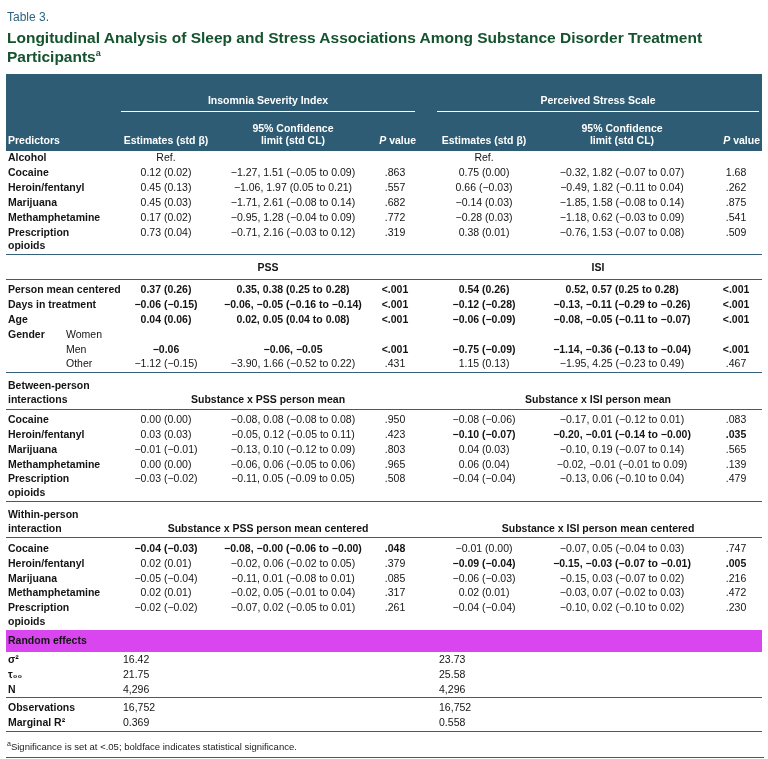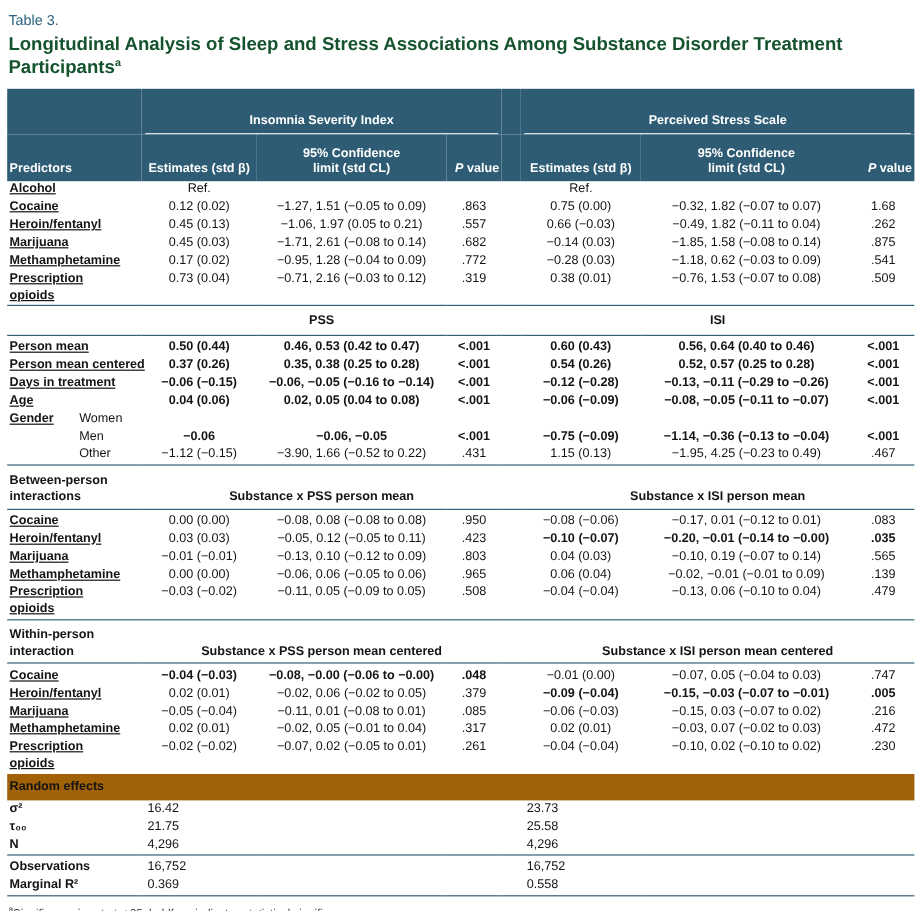--- a/index.html
+++ b/index.html
@@ -23,32 +23,32 @@
                           border-bottom:1px solid #fff; margin:0 3px; }
   thead .h2 { padding-bottom:5px; height:34px; }
   thead .h-pred { text-align:left; padding-left:2px; }
   thead .h-est, thead .h-ci { text-align:center; }
   thead .h-p { text-align:right; padding-right:2px; }
   thead .h-p em { font-style:italic; }
 
   tbody td { font-size:10.5px; line-height:1.32; padding:0.5px 2px; vertical-align:top; }
   td.lab { padding-left:2px; }
   .lab { display:flex; }
-  .lab .main { font-weight:bold; width:58px; flex:none;text-decoration:underline; }
+  .lab .main { font-weight:bold; width:58px; flex:none; }
   .lab .main.wide { width:auto; }
   .lab .sub { flex:1; }
   td.est, td.ci { text-align:center; }
   td.p { text-align:center; padding-right:2px; }
   td.b { font-weight:bold; }
 
   tr.rule td { border-top:1px solid #35607a; height:3px; padding:0; }
   tr.grouphead td { font-weight:bold; text-align:center; padding:3.5px 0; }
   tr.secthead td { font-weight:bold; vertical-align:bottom; padding:3px 2px 2px 2px; }
   tr.secthead td.sh { text-align:center; }
-  tr.band td { background:#a16207; font-weight:bold; padding:4.5px 2px; }
+  tr.band td { background:#d946ef; font-weight:bold; padding:4.5px 2px; }
   tr.wide td.wv { text-align:left; padding-left:5px;margin-left:16px; }
   tr.wide td.wl { font-weight:bold; padding-left:2px; }
 
   .footnote { width:756px; font-size:9.5px; color:#222; padding:5px 1px 5px 1px;
               border-bottom:1px solid #35607a; }
   .footnote sup { font-size:7px; }
 </style>
 </head>
 <body>
 
@@ -169,32 +169,20 @@
           <td></td>
           <td class="sh" colspan="3">PSS</td>
           <td></td>
           <td class="sh" colspan="3">ISI</td>
         </tr>
         <tr class="rule">
           <td colspan="8"></td>
         </tr>
         <tr>
           <td class="lab">
-            <span class="main wide">Person mean</span>
-          </td>
-          <td class="est b">0.50 (0.44)</td>
-          <td class="ci b">0.46, 0.53 (0.42 to 0.47)</td>
-          <td class="p b">&lt;.001</td>
-          <td></td>
-          <td class="est b">0.60 (0.43)</td>
-          <td class="ci b">0.56, 0.64 (0.40 to 0.46)</td>
-          <td class="p b">&lt;.001</td>
-        </tr>
-        <tr>
-          <td class="lab">
             <span class="main wide">Person mean centered</span>
           </td>
           <td class="est b">0.37 (0.26)</td>
           <td class="ci b">0.35, 0.38 (0.25 to 0.28)</td>
           <td class="p b">&lt;.001</td>
           <td></td>
           <td class="est b">0.54 (0.26)</td>
           <td class="ci b">0.52, 0.57 (0.25 to 0.28)</td>
           <td class="p b">&lt;.001</td>
         </tr>

